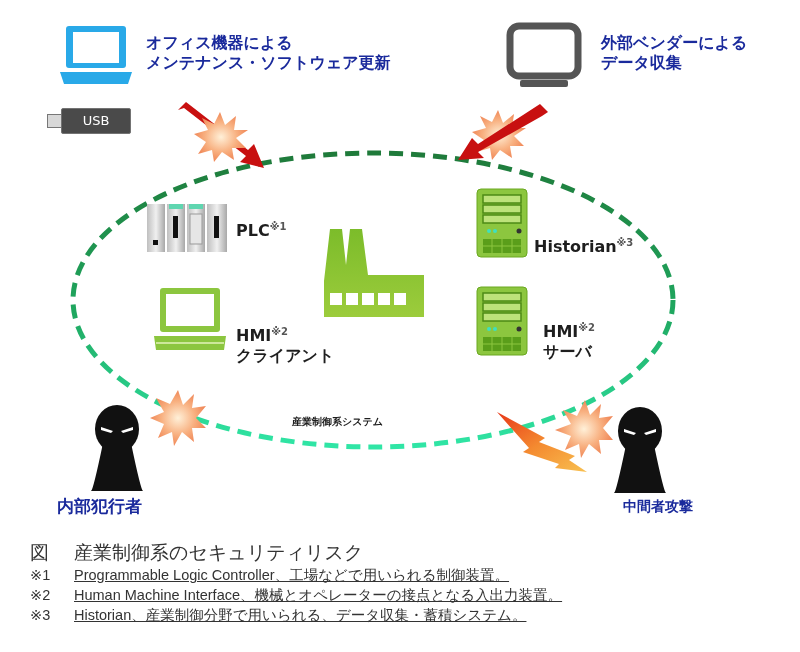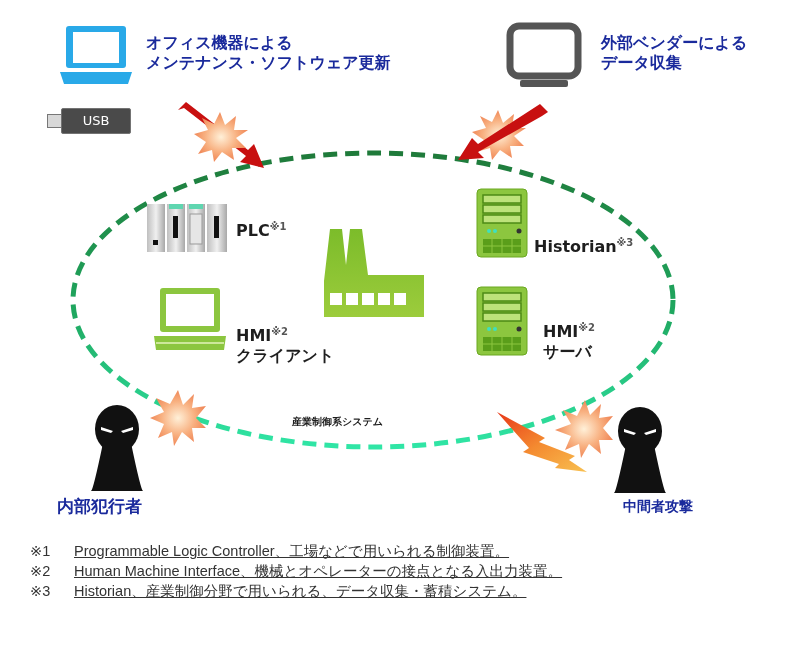--- a/index.html
+++ b/index.html
@@ -175,16 +175,19 @@
 </svg>
 <svg width="60" height="90" style="left:612px;top:405px;">
   <ellipse cx="28" cy="26" rx="22" ry="24" fill="#111"></ellipse>
   <path d="M14 40 Q4 88 2 88 H54 Q52 88 42 40 Z" fill="#111"></path>
   <path d="M12 24 L24 28 L22 30 L12 27 Z" fill="#fff"></path>
   <path d="M44 24 L32 28 L34 30 L44 27 Z" fill="#fff"></path>
 </svg>
 <div class="abs lbl-blue" style="left:599px;top:496px;font-size:14px;margin-left:24px;">中間者攻撃</div>
 
 <div class="abs caption" style="left:30px;top:541px;">
+  <div class="cap-title">
+    <span class="note-mark">図</span><span>産業制御系のセキュリティリスク</span>
+  </div>
   <div class="cap-note"><span class="note-mark">※1</span><span>Programmable Logic Controller、工場などで用いられる制御装置。</span></div>
   <div class="cap-note"><span class="note-mark">※2</span><span>Human Machine Interface、機械とオペレーターの接点となる入出力装置。</span></div>
   <div class="cap-note"><span class="note-mark">※3</span><span>Historian、産業制御分野で用いられる、データ収集・蓄積システム。</span></div>
 </div>
 
 </body></html>

